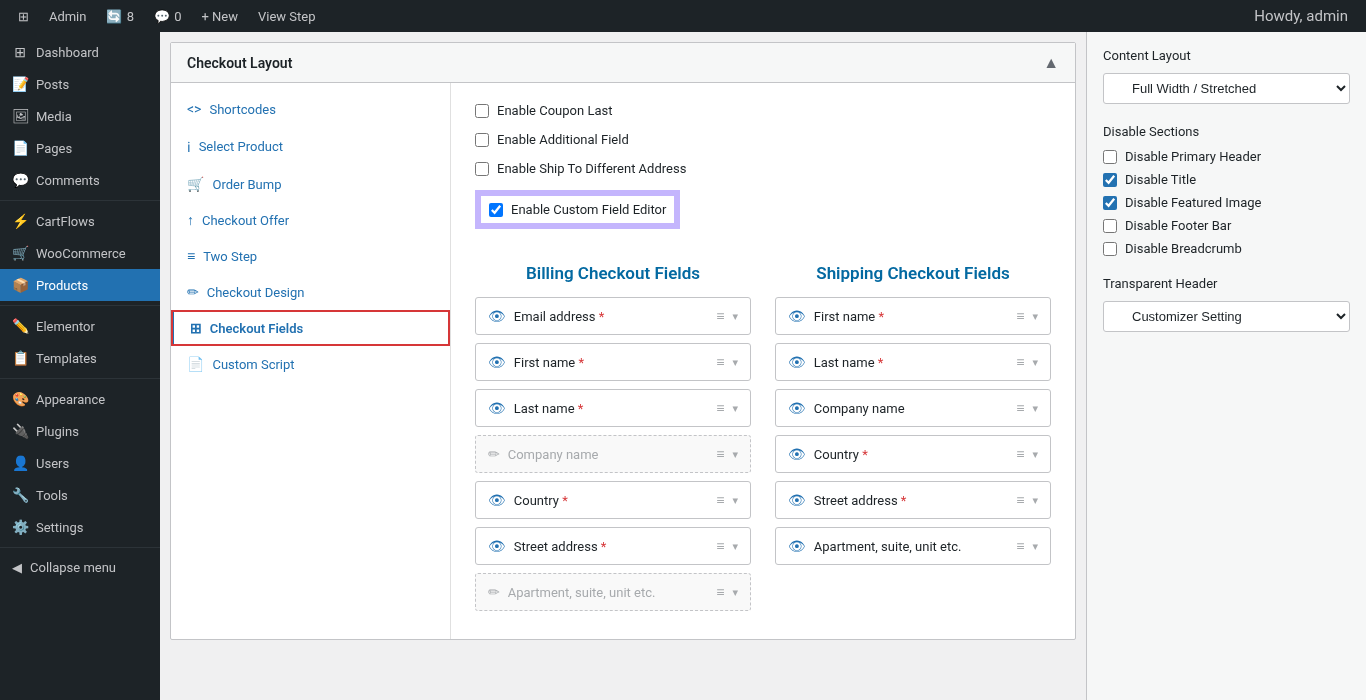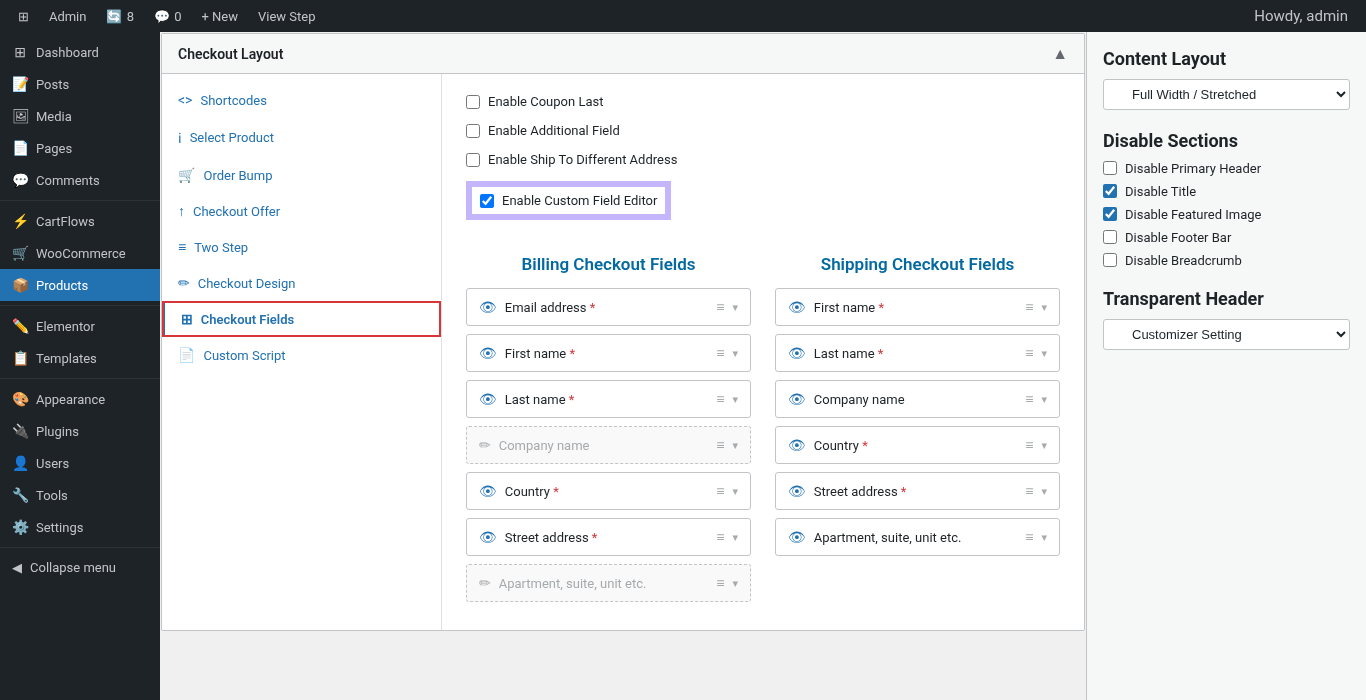--- a/index.html
+++ b/index.html
@@ -52,21 +52,21 @@
     
     #wpbody-content {
       flex: 1;
       overflow-y: auto;
       padding: 0;
       background: #f0f0f1;
     }
 
     .checkout-layout-panel {
       background: #fff;
-      margin: 1px;
+      margin: 10px;
       border: 1px solid #c3c4c7;
       border-radius: 2px;
     }
     .panel-header {
       background: #f6f7f7;
       border-bottom: 1px solid #c3c4c7;
       padding: 10px 16px;
       display: flex; align-items: center; justify-content: space-between;
       font-size: 14px; font-weight: 600; color: #1d2327;
     }
@@ -147,27 +147,27 @@
     
     #right-sidebar {
       width: 280px;
       flex-shrink: 0;
       background: #f6f7f7;
       border-left: 1px solid #c3c4c7;
       padding: 16px;
       overflow-y: auto;
     }
     .sidebar-section { margin-bottom: 20px; }
-    .sidebar-section h4 { font-size: 18px; font-weight: 700; margin-bottom: 10px; color: #1d2327; }
+    .sidebar-section h4 { font-size: 13px; font-weight: 400; margin-bottom: 10px; color: #1d2327; }
     .sidebar-select {
       width: 100%; padding: 6px 24px; border: 1px solid #c3c4c7;
       border-radius: 3px; font-size: 13px; background: #fff; color: #1d2327;
     }
     .disable-section-item {
-      display: flex; align-items: flex-start; gap: 8px;
+      display: flex; align-items: flex-end; gap: 8px;
       margin-bottom: 8px; font-size: 13px;
     }
     .disable-section-item input[type="checkbox"] { width: 14px; height: 14px; accent-color: #2271b1; }
   </style>
 </head>
 <body>
 
 <div id="wpadminbar">
   <div class="adminbar-item">
     <span>⊞</span>

